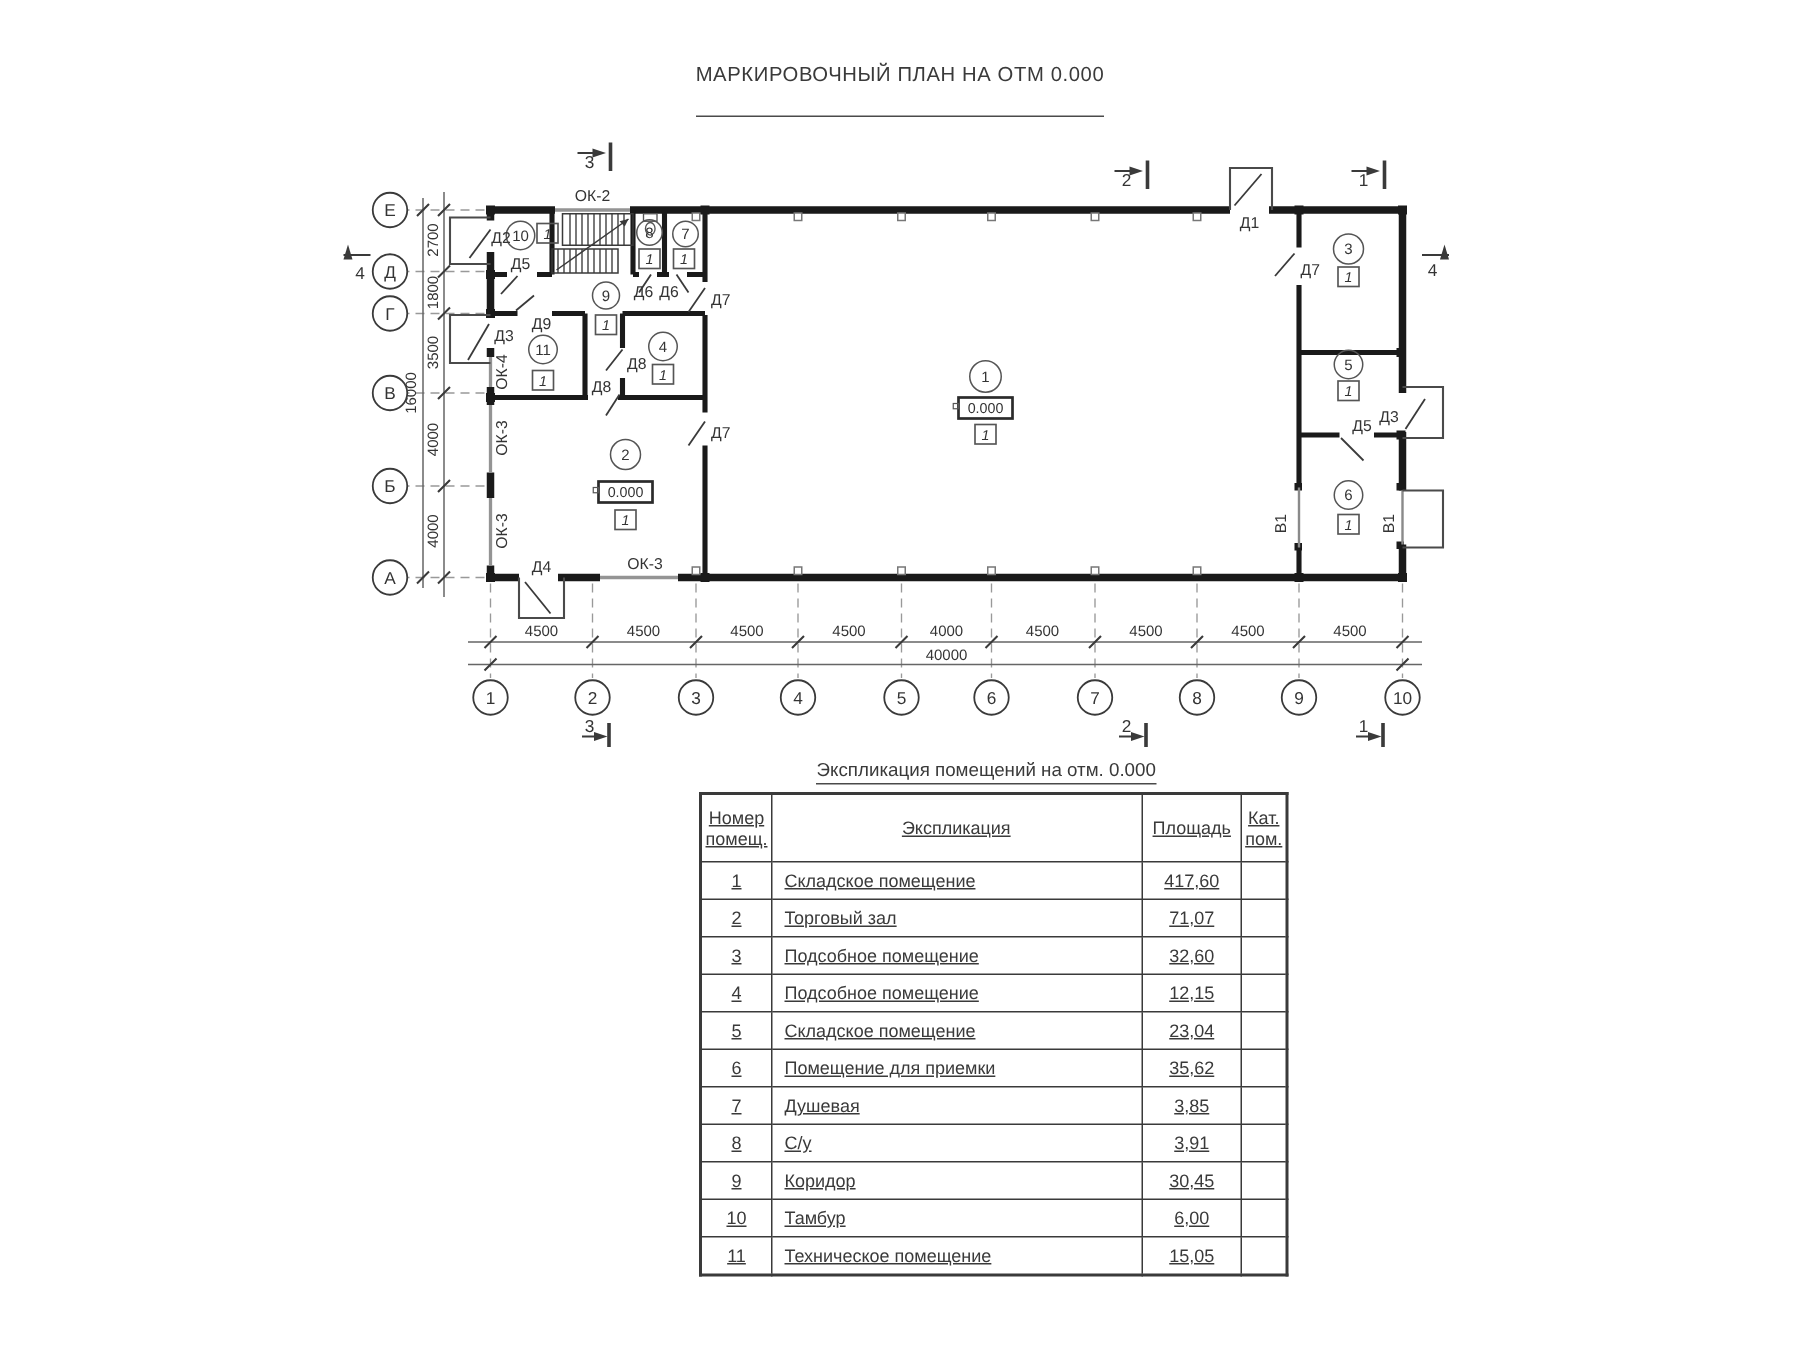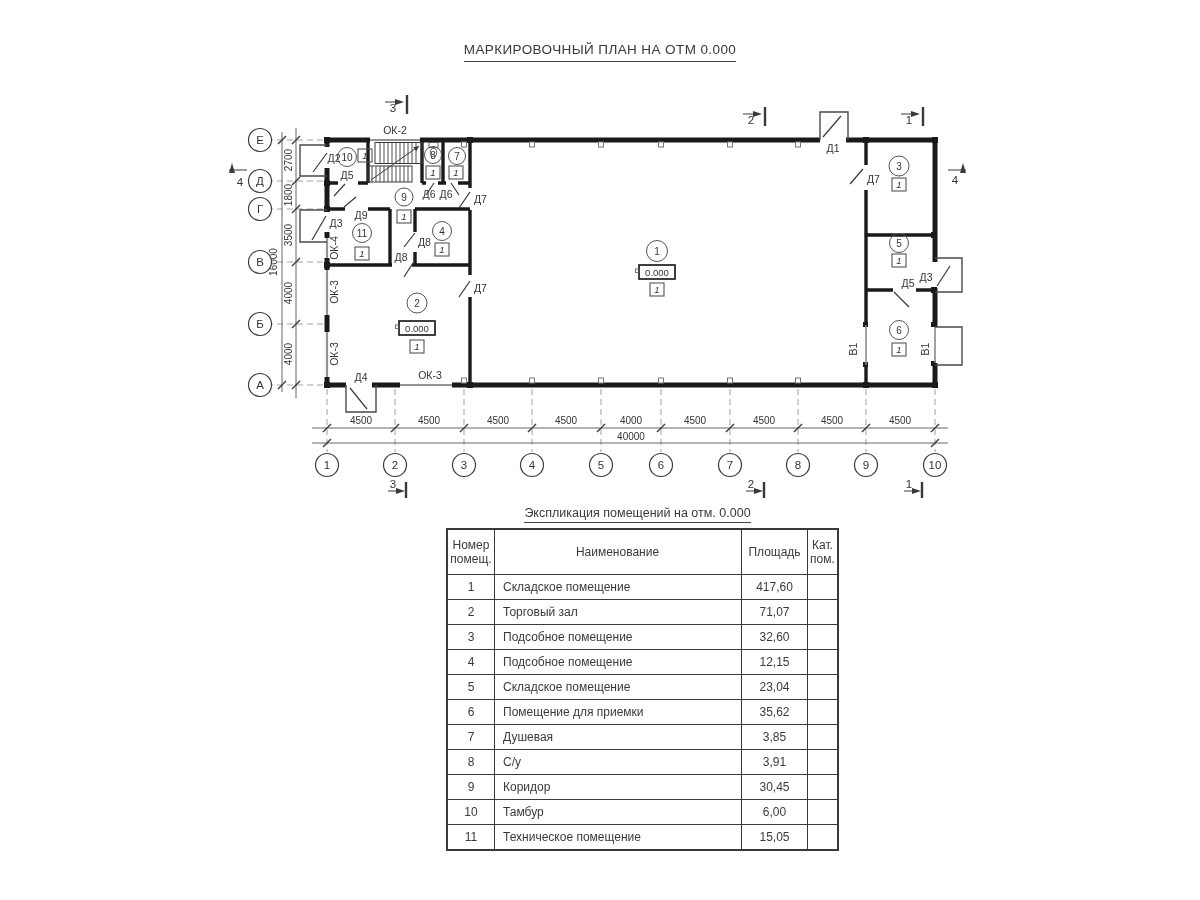--- a/index.html
+++ b/index.html
@@ -1,35 +1,35 @@
 <!DOCTYPE html>
 <html><head>
 <meta charset="utf-8">
 <style>
   html,body{margin:0;padding:0;background:#e8e8e8;}
   .page{position:relative;width:1200px;height:900px;background:#ffffff;overflow:hidden;
         font-family:"Liberation Sans",sans-serif;color:#2b2b2b;}
   .plan-title{position:absolute;top:42px;left:0;width:1200px;text-align:center;
         font-size:13.5px;letter-spacing:.4px;color:#3a3a3a;}
-  .plan-title span{border-bottom:1.2px solid #4a4a4a;padding-bottom:4px;}
+  .plan-title span{border-bottom:1.2px solid #4a4a4a;padding-bottom:20px;}
   svg.plan{position:absolute;left:0;top:0;pointer-events:none;}
   svg text{fill:#343434;font-family:"Liberation Sans",sans-serif;}
   .t-dim{font-size:10px;}
   .t-axis{font-size:11.5px;}
   .t-room{font-size:10px;}
   .t-lbl{font-size:10.5px;}
   .t-sec{font-size:11.5px;}
   .t-elev{font-size:9.5px;}
   .t-badge{font-size:9.5px;font-style:italic;}
-  .sched{position:absolute;left:446px;top:506px;width:383px;color:#3a3a3a;}
+  .sched{position:absolute;left:466px;top:506px;width:383px;color:#3a3a3a;}
   .sched-title{text-align:center;font-size:12.5px;margin-bottom:8px;}
   .sched-title span{border-bottom:1.2px solid #4a4a4a;padding-bottom:2px;}
   table.sch{border-collapse:collapse;width:383px;table-layout:fixed;border:2px solid #3a3a3a;}
   table.sch td,table.sch th{border:1.4px solid #3a3a3a;font-weight:normal;font-size:12px;
-        overflow:hidden;white-space:nowrap;}
+        overflow:hidden;white-space:nowrap;text-decoration:underline;}
   .c-num{width:44px;text-align:center;}
   .c-name{width:245px;text-align:left;padding-left:8px;}
   .c-area{width:63px;text-align:center;}
   .c-cat{width:27px;text-align:center;font-size:11px;margin-left:16px;}
   tr.hdr td{height:42px;text-align:center;}
   tr.hdr .c-name{text-align:center;padding-left:0;}
   tr.row td{height:22px;}
   .total-lbl{text-align:right;padding-right:6px;}
 </style>
 </head>
@@ -359,21 +359,21 @@
     <div class="sched-title">
       <span>Экспликация помещений на отм. 0.000</span>
     </div>
     <table class="sch">
       <tbody>
           <tr class="hdr">
         <td class="c-num">
               <div>Номер</div>
               <div>помещ.</div>
             </td>
-        <td class="c-name">Наименование</td>
+        <td class="c-name">Экспликация</td>
         <td class="c-area">Площадь</td>
         <td class="c-cat">
               <div>Кат.</div>
               <div>пом.</div>
             </td>
       </tr>
       <tr class="row">
             <td class="c-num">1</td>
             <td class="c-name">Складское помещение</td>
             <td class="c-area">417,60</td>

